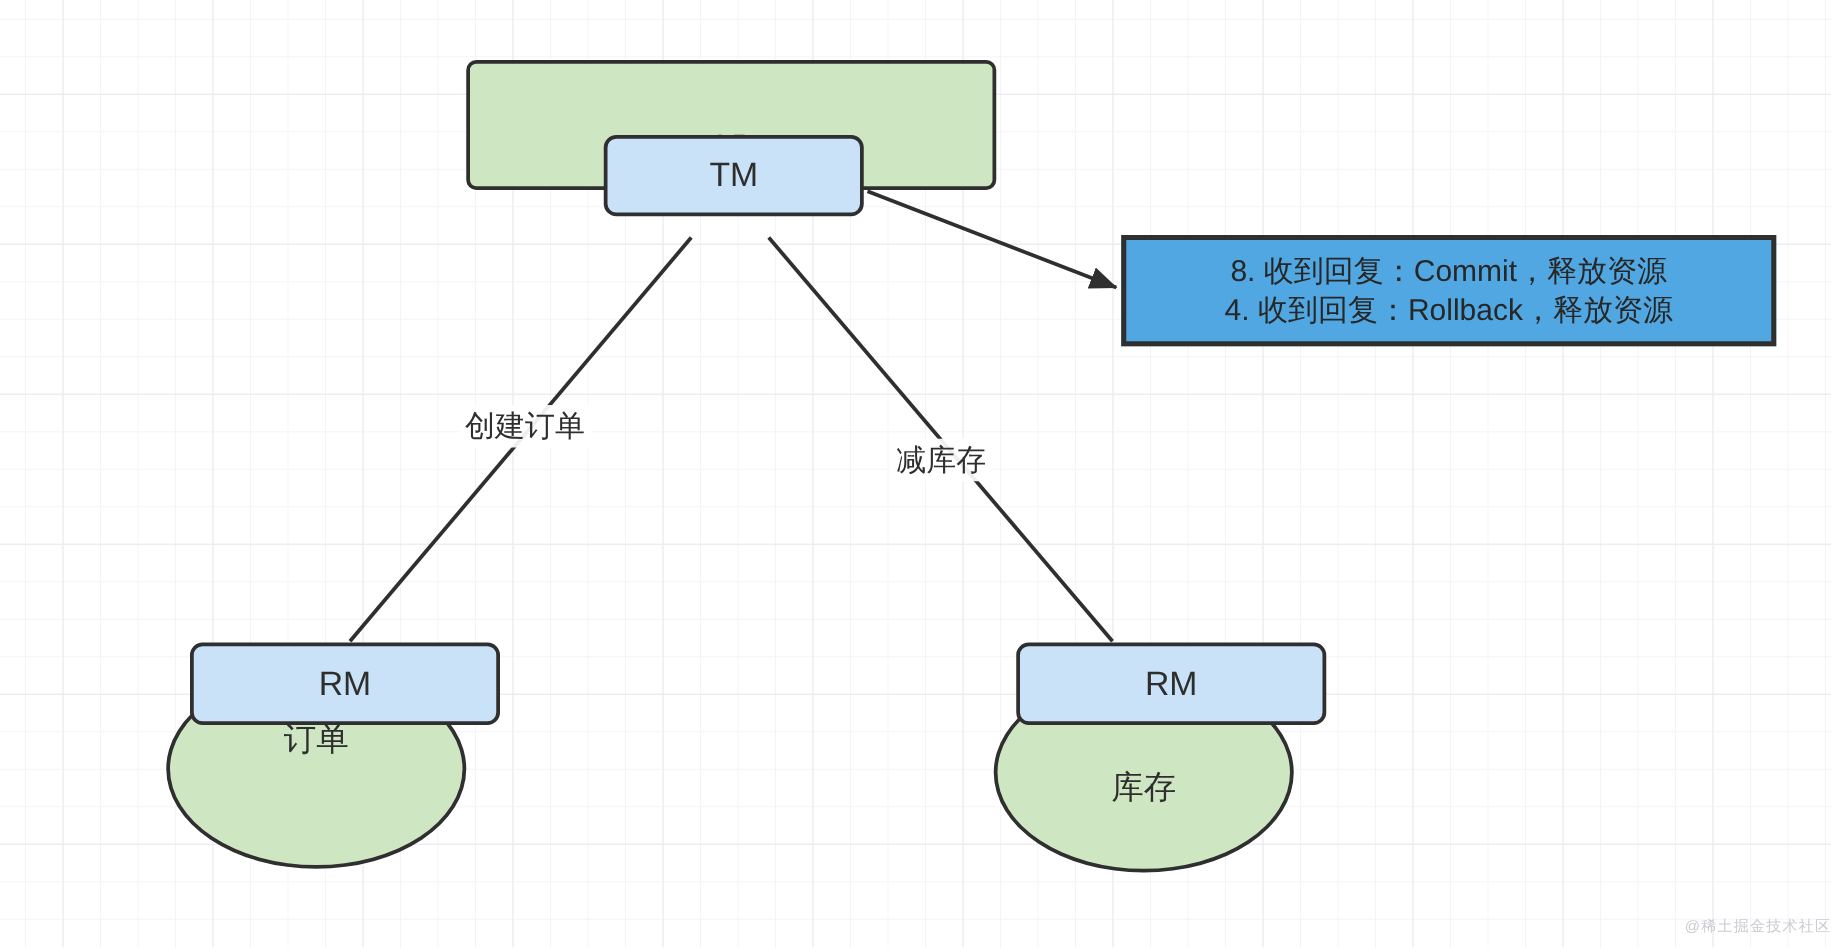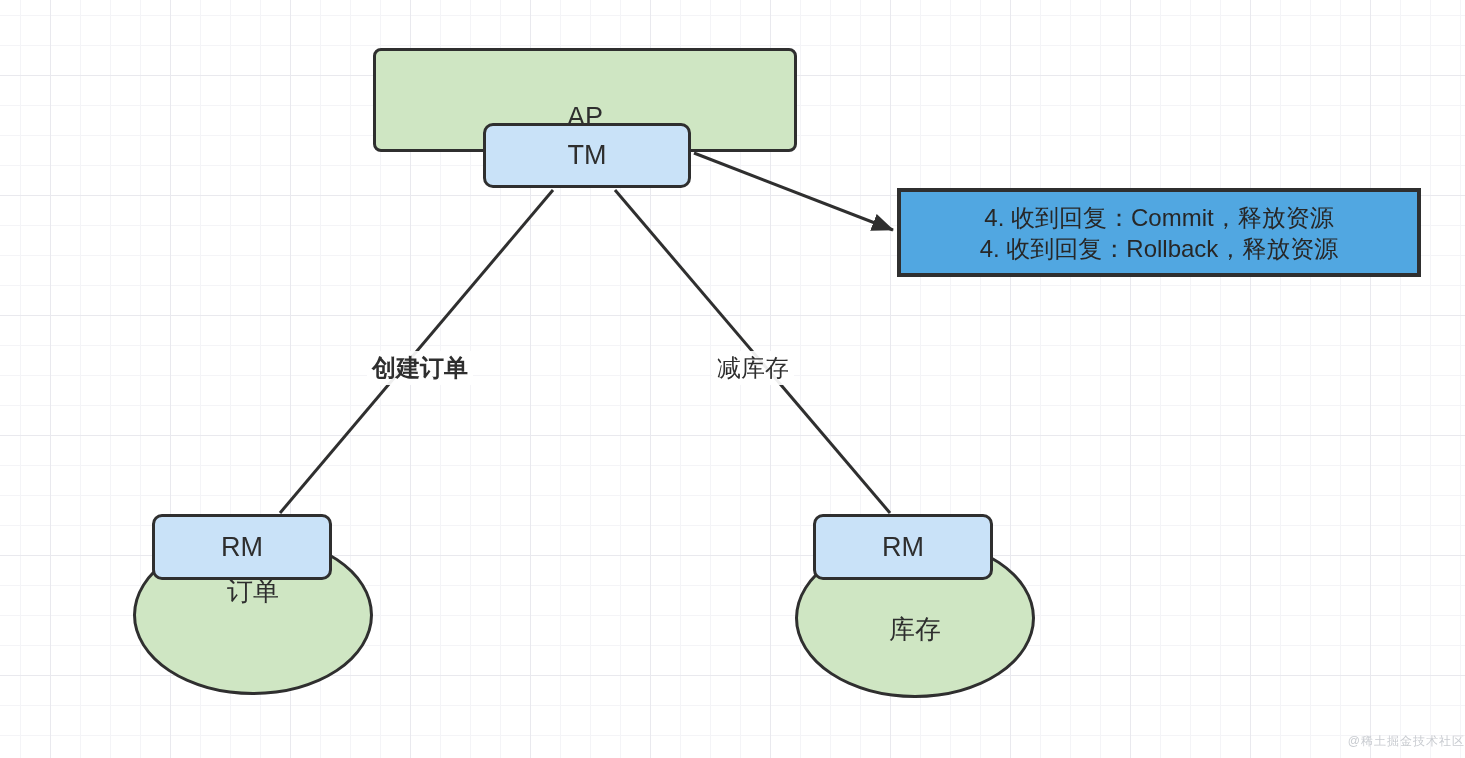--- a/index.html
+++ b/index.html
@@ -41,29 +41,29 @@
   .node-ap {
     left: 373px; top: 48px;
     width: 424px; height: 104px;
     background: #cfe6c3;
     border-radius: 8px;
     align-items: center;
     padding-top: 35px;
   }
 
   .node-tm {
-    left: 483px; top: 123px;
+    left: 483px; top: 108px;
     width: 208px; height: 65px;
     background: #c9e2f8;
     border-radius: 10px;
     z-index: 3;
   }
 
   .node-rm {
-    width: 180px; height: 66px;
+    width: 248px; height: 66px;
     background: #c9e2f8;
     border-radius: 10px;
     z-index: 3;
   }
   .node-rm.left  { left: 152px; top: 514px; }
   .node-rm.right { left: 813px; top: 514px; }
 
   .node-db {
     width: 240px; height: 160px;
     background: #cfe6c3;
@@ -96,21 +96,21 @@
   .edge-label {
     position: absolute;
     transform: translate(-50%, -50%);
     font-size: 24px;
     color: #2e2e2e;
     background: rgba(255,255,255,0.92);
     padding: 1px 5px;
     z-index: 3;
     white-space: nowrap;
   }
-  .edge-label.create-order   { left: 420px; top: 368px; font-weight: bold; }
+  .edge-label.create-order   { left: 420px; top: 341px; }
   .edge-label.reduce-stock   { left: 753px; top: 368px; }
 
   .watermark {
     position: absolute;
     right: 0; bottom: 8px;
     font-size: 12px;
     color: #c9ccd1;
     z-index: 4;
     letter-spacing: 1px;
   }
@@ -133,21 +133,21 @@
 
   <div class="node node-ap">
     <span>AP</span>
   </div>
 
   <div class="node node-tm">
     <span>TM</span>
   </div>
 
   <div class="callout">
-    <div>4. 收到回复：Commit，释放资源</div>
+    <div>8. 收到回复：Commit，释放资源</div>
     <div>4. 收到回复：Rollback，释放资源</div>
   </div>
 
   <div class="edge-label create-order">创建订单</div>
   <div class="edge-label reduce-stock">减库存</div>
 
   <div class="node node-db left">
     <span>订单</span>
   </div>
   <div class="node node-rm left">

